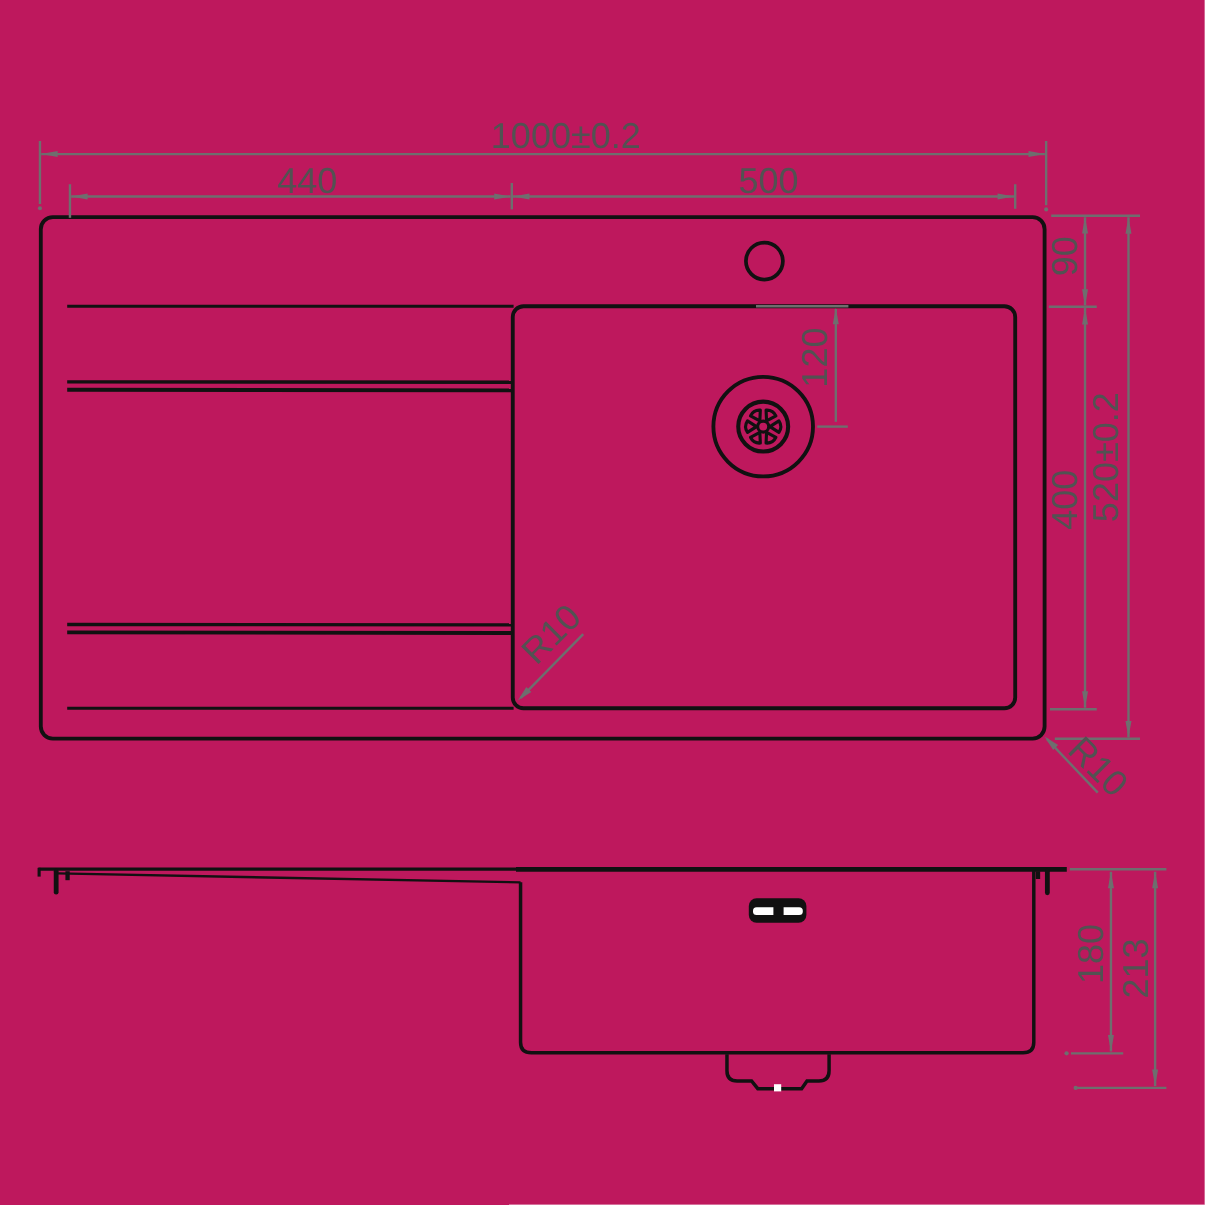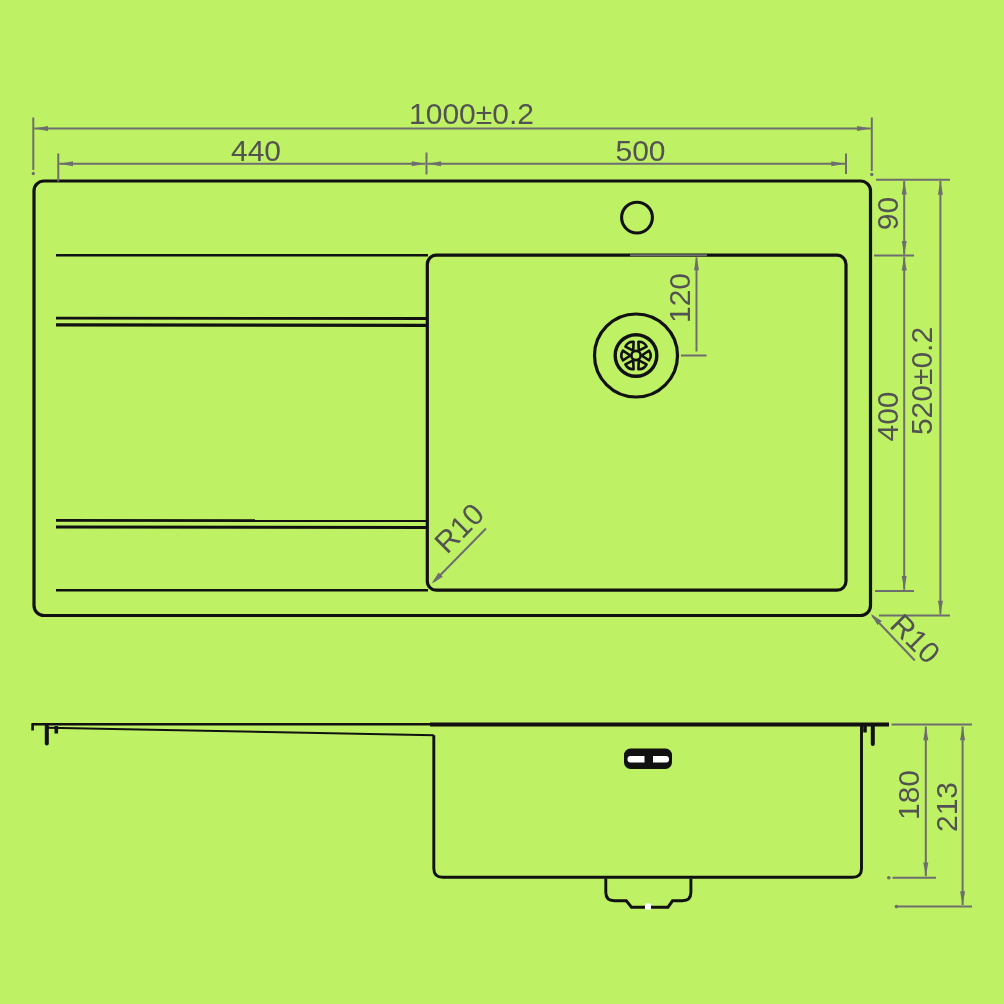--- a/index.html
+++ b/index.html
@@ -1,16 +1,16 @@
 <!DOCTYPE html>
 <html><head>
 <meta charset="utf-8">
 <style>
   html,body{margin:0;padding:0;background:#fff;}
-  .wrap{width:1004px;height:1004px;position:relative;background:#bef264;}
+  .wrap{width:1004px;height:1004px;position:relative;background:#be185d;}
   svg{display:block;}
   text{font-family:"Liberation Sans", sans-serif;fill:#525252;}
 </style>
 </head>
 <body>
 <div class="wrap">
 <svg width="1004" height="1004" viewBox="0 0 1004 1004">
 <defs></defs>
 <g fill="none" stroke-linecap="butt">
 

